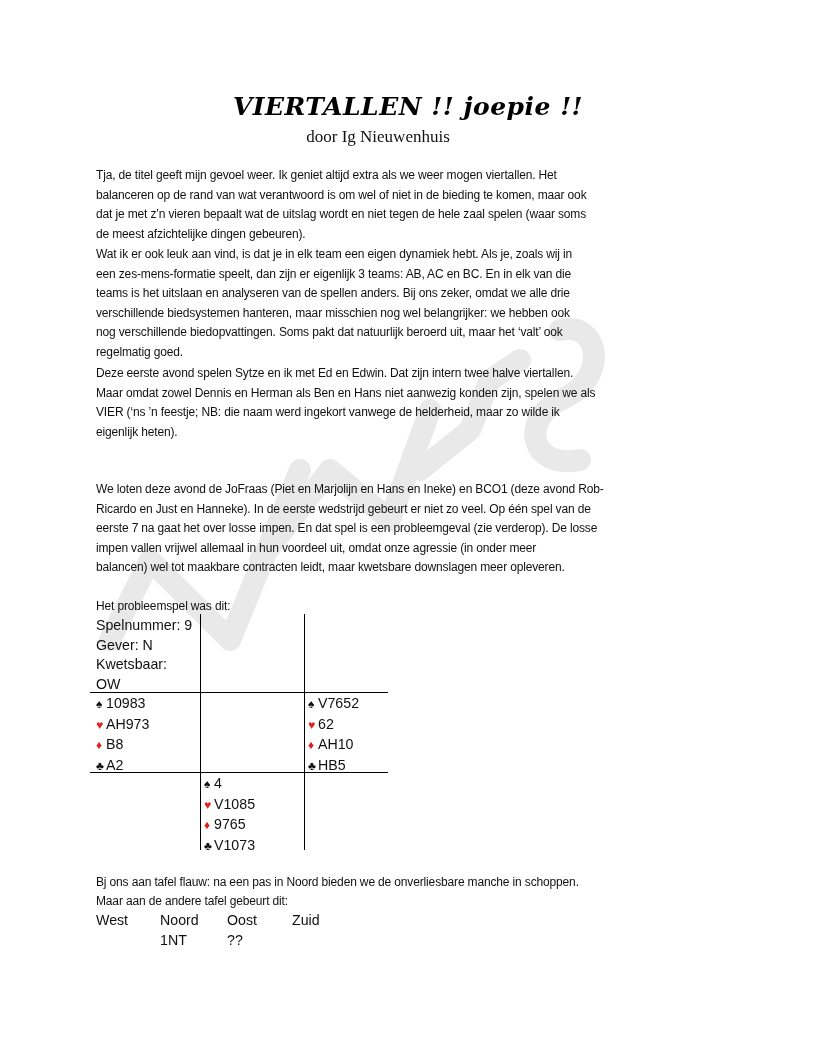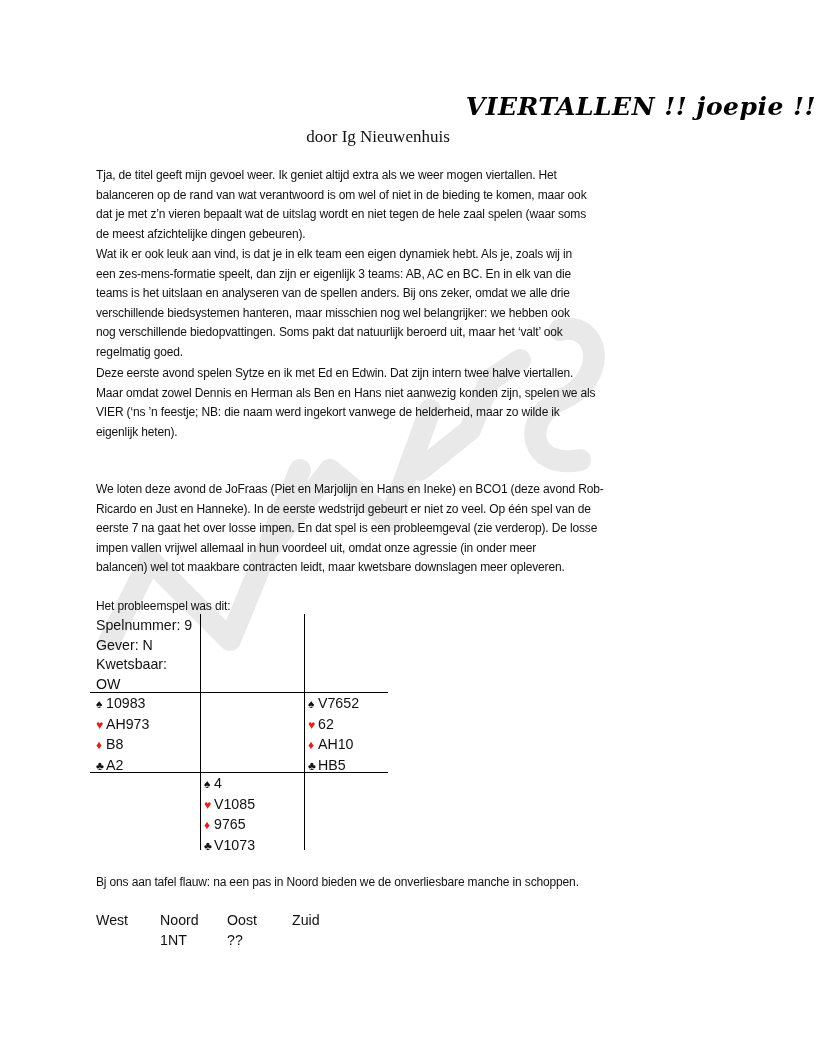--- a/index.html
+++ b/index.html
@@ -1,19 +1,19 @@
 <!DOCTYPE html>
 <html><head>
   <meta charset="utf-8">
   <style>
     html, body { margin: 0; padding: 0; background: #ffffff; }
     body { width: 816px; height: 1056px; position: relative; overflow: hidden; color: #111; }
     .page { position: absolute; left: 0; top: 0; width: 816px; height: 1056px; background: #fff; }
     .title {
-      position: absolute; left: 0; width: 816px; top: 92px; text-align: right;
+      position: absolute; left: 0; width: 816px; top: 92px; text-align: center;
       font-family: "DejaVu Serif", serif; font-style: italic; font-weight: bold;
       font-size: 25px; letter-spacing: 0.5px; color: #000;
     }
     .subtitle {
       position: absolute; left: 0; width: 736px; top: 127px; text-align: center;
       font-family: "Liberation Serif", serif; font-size: 17px; color: #111;
       padding-left: 20px; box-sizing: border-box;
     }
     .para {
       position: absolute; left: 96px; width: 630px;
@@ -128,20 +128,23 @@
       <span class="row"><span class="suit black">♠</span><span>4</span></span>
       <span class="row"><span class="suit red">♥</span><span>V1085</span></span>
       <span class="row"><span class="suit red">♦</span><span>9765</span></span>
       <span class="row"><span class="suit black">♣</span><span>V1073</span></span>
     </div>
   </div>
 
   <div class="para p6">
     <span class="line">Bj ons aan tafel flauw: na een pas in Noord bieden we de onverliesbare manche in schoppen.</span>
   </div>
+  <div class="para p7">
+    <span class="line">Maar aan de andere tafel gebeurt dit:</span>
+  </div>
 
   <div class="auction">
     <div class="arow">
       <span class="acell" style="left:0px;">West</span>
       <span class="acell" style="left:64px;">Noord</span>
       <span class="acell" style="left:131px;">Oost</span>
       <span class="acell" style="left:196px;">Zuid</span>
     </div>
     <div class="arow">
       <span class="acell" style="left:0px;"></span>

